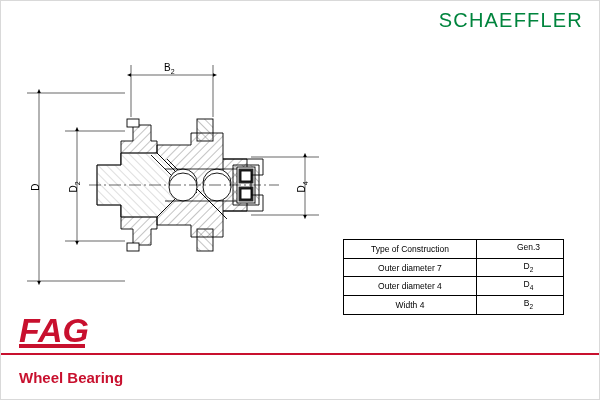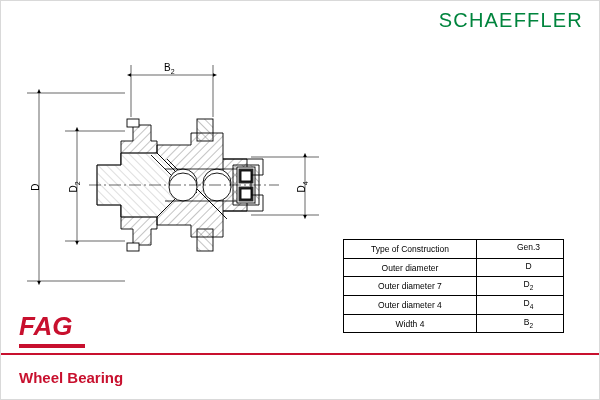--- a/index.html
+++ b/index.html
@@ -67,21 +67,21 @@
   }
   #spec-table sub {
     font-size: 6.5px;
   }
 
   
   #fag-logo {
     position: absolute;
     left: 18px;
     top: 310px;
-    font-size: 26px;
+    font-size: 34px;
     font-weight: bold;
     font-style: italic;
     color: #c8102e;
     letter-spacing: 0px;
     font-family: "Liberation Sans", sans-serif;
   }
   #fag-underline {
     position: absolute;
     left: 18px;
     top: 343px;
@@ -217,24 +217,20 @@
     </g>
   </svg>
 
   <table id="spec-table">
     <tbody>
       <tr>
         <td class="label">Type of Construction</td>
         <td class="value"><span>Gen.3</span><sub></sub></td>
       </tr>
       <tr>
-        <td class="label">Outer diameter</td>
-        <td class="value"><span>D</span><sub></sub></td>
-      </tr>
-      <tr>
         <td class="label">Outer diameter 7</td>
         <td class="value"><span>D</span><sub>2</sub></td>
       </tr>
       <tr>
         <td class="label">Outer diameter 4</td>
         <td class="value"><span>D</span><sub>4</sub></td>
       </tr>
       <tr>
         <td class="label">Width 4</td>
         <td class="value"><span>B</span><sub>2</sub></td>

